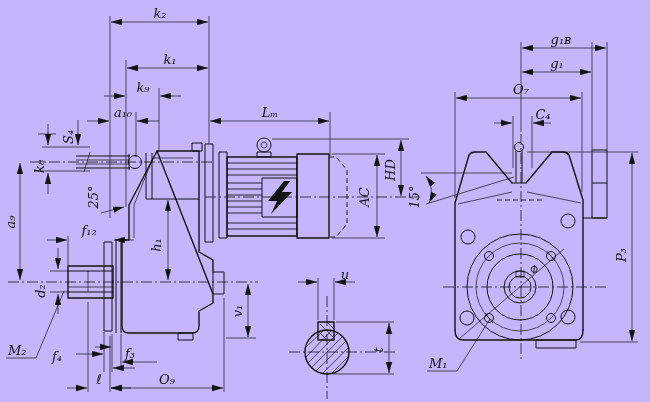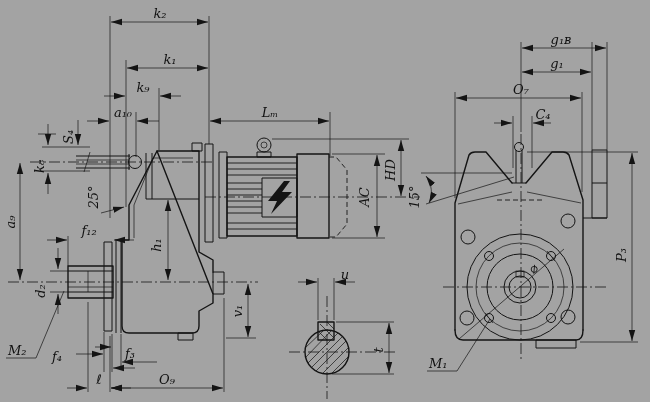--- a/index.html
+++ b/index.html
@@ -1,16 +1,16 @@
 <!DOCTYPE html>
 <html><head>
 <meta charset="utf-8">
 <style>
   html,body{margin:0;padding:0;background:#ffffff;}
-  .stage{width:650px;height:402px;position:relative;background:#a3a3a3;}
+  .stage{width:650px;height:402px;position:relative;background:#c4b5fd;}
   svg{display:block;}
   .o  {stroke:#141414;stroke-width:1.4;fill:none;stroke-linejoin:round;stroke-linecap:round;}
   .m  {stroke:#141414;stroke-width:1;fill:none;stroke-linejoin:round;}
   .t  {stroke:#141414;stroke-width:0.7;fill:none;}
   .f  {stroke:#141414;stroke-width:0.9;fill:none;}
   .cl {stroke:#141414;stroke-width:0.8;fill:none;stroke-dasharray:11 3 2 3;}
   .hid{stroke:#141414;stroke-width:0.9;fill:none;stroke-dasharray:5 3;}
   .dim-text{font:italic 13px "DejaVu Serif","DejaVu Sans",serif;fill:#111;}
   .solid{fill:#141414;stroke:none;}
 </style>

